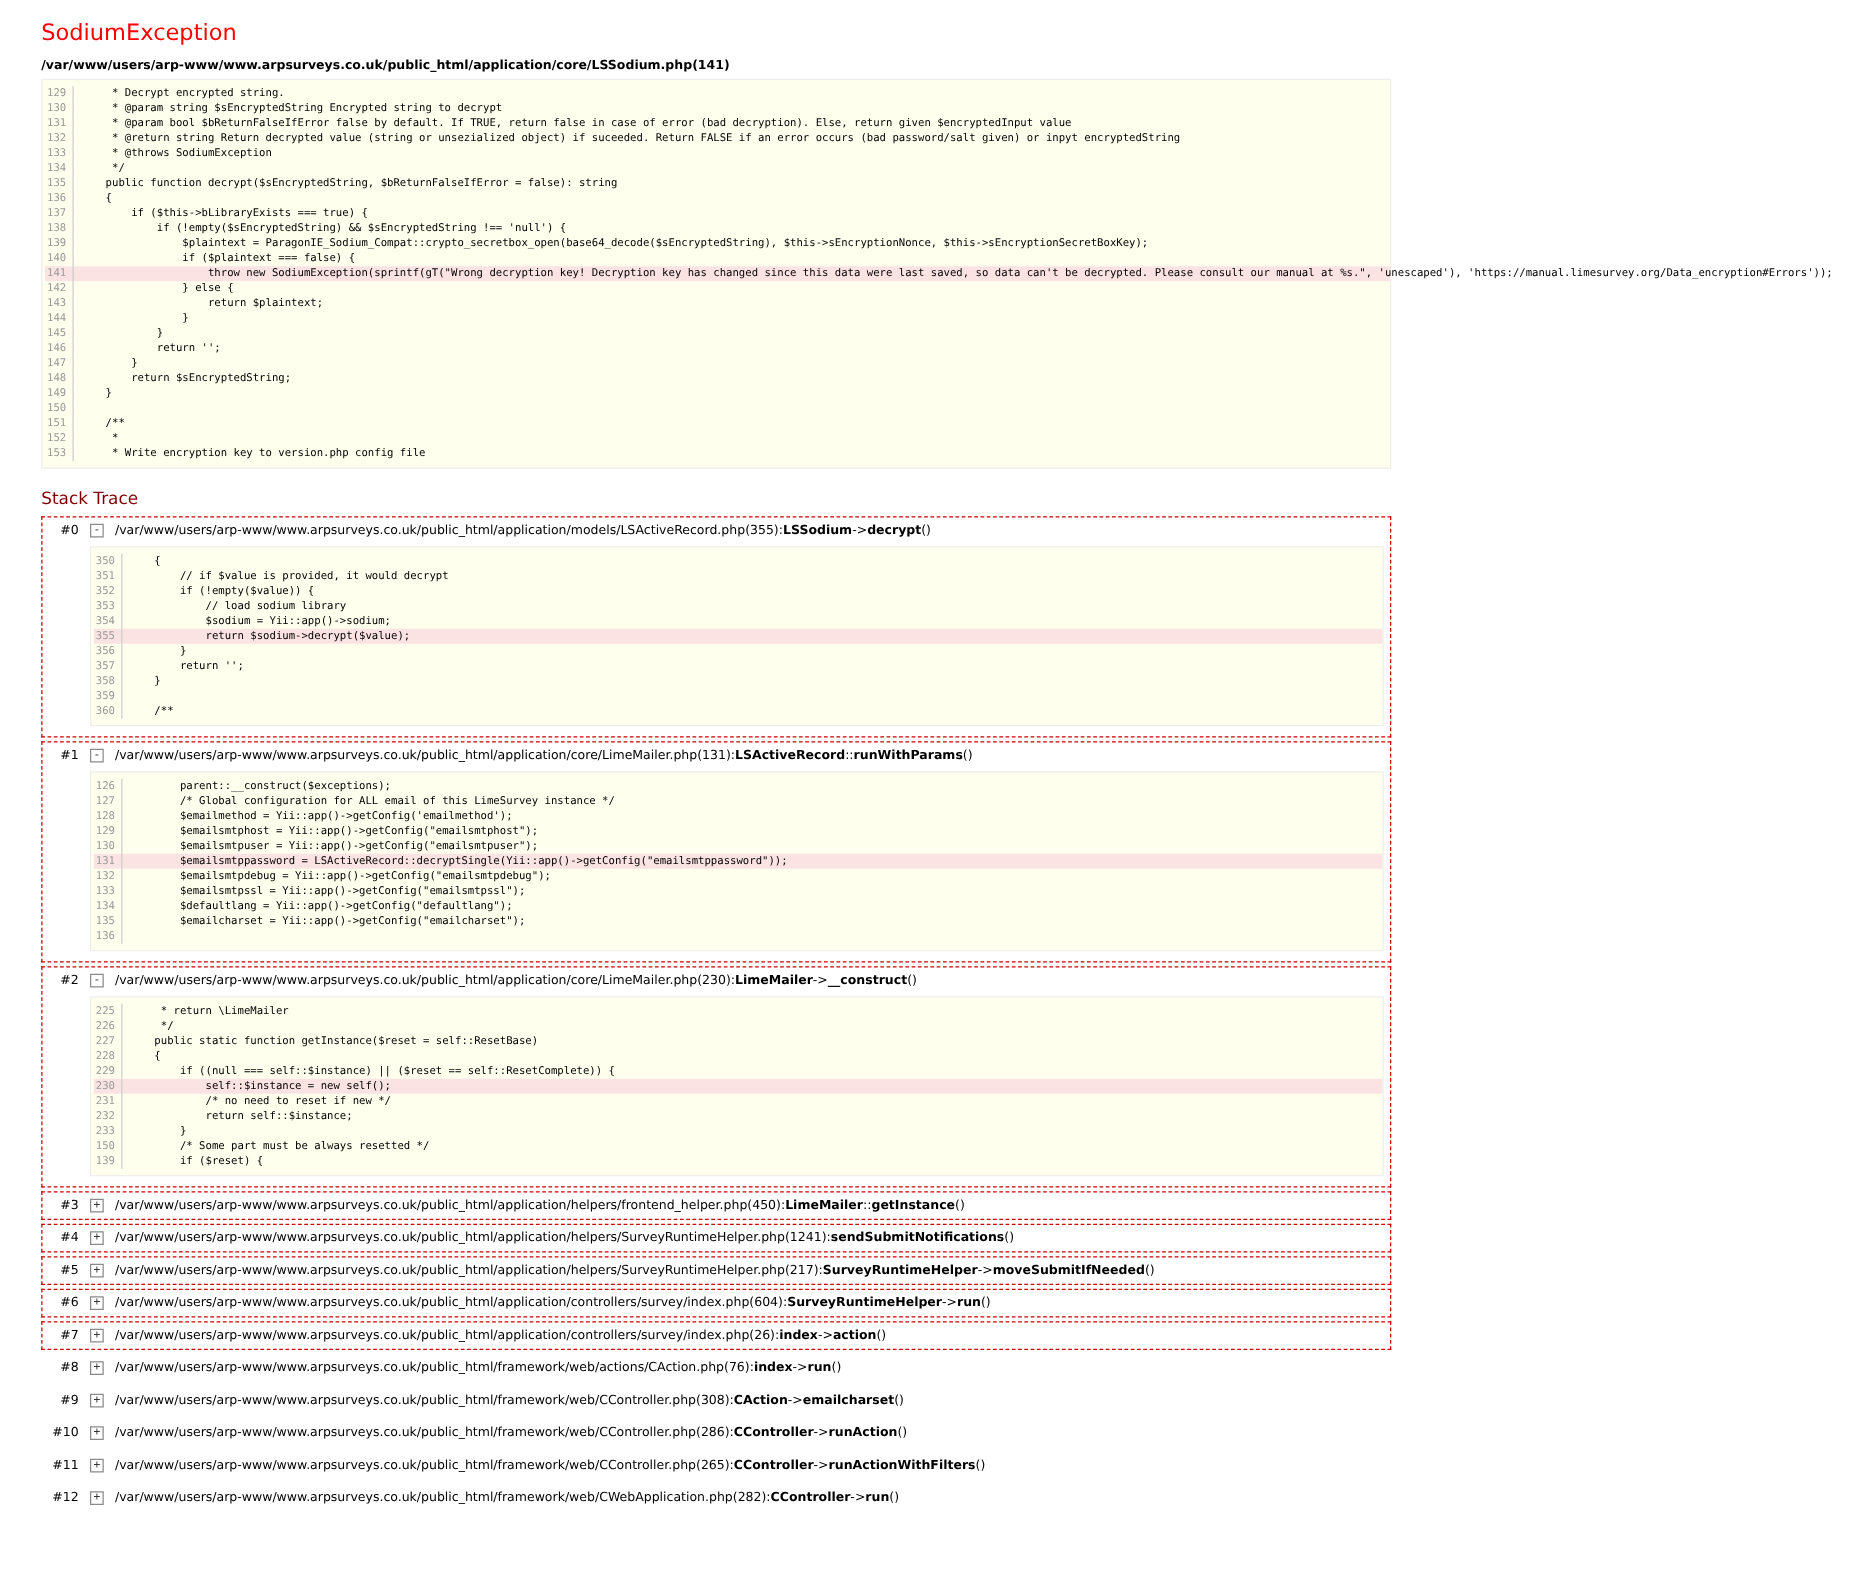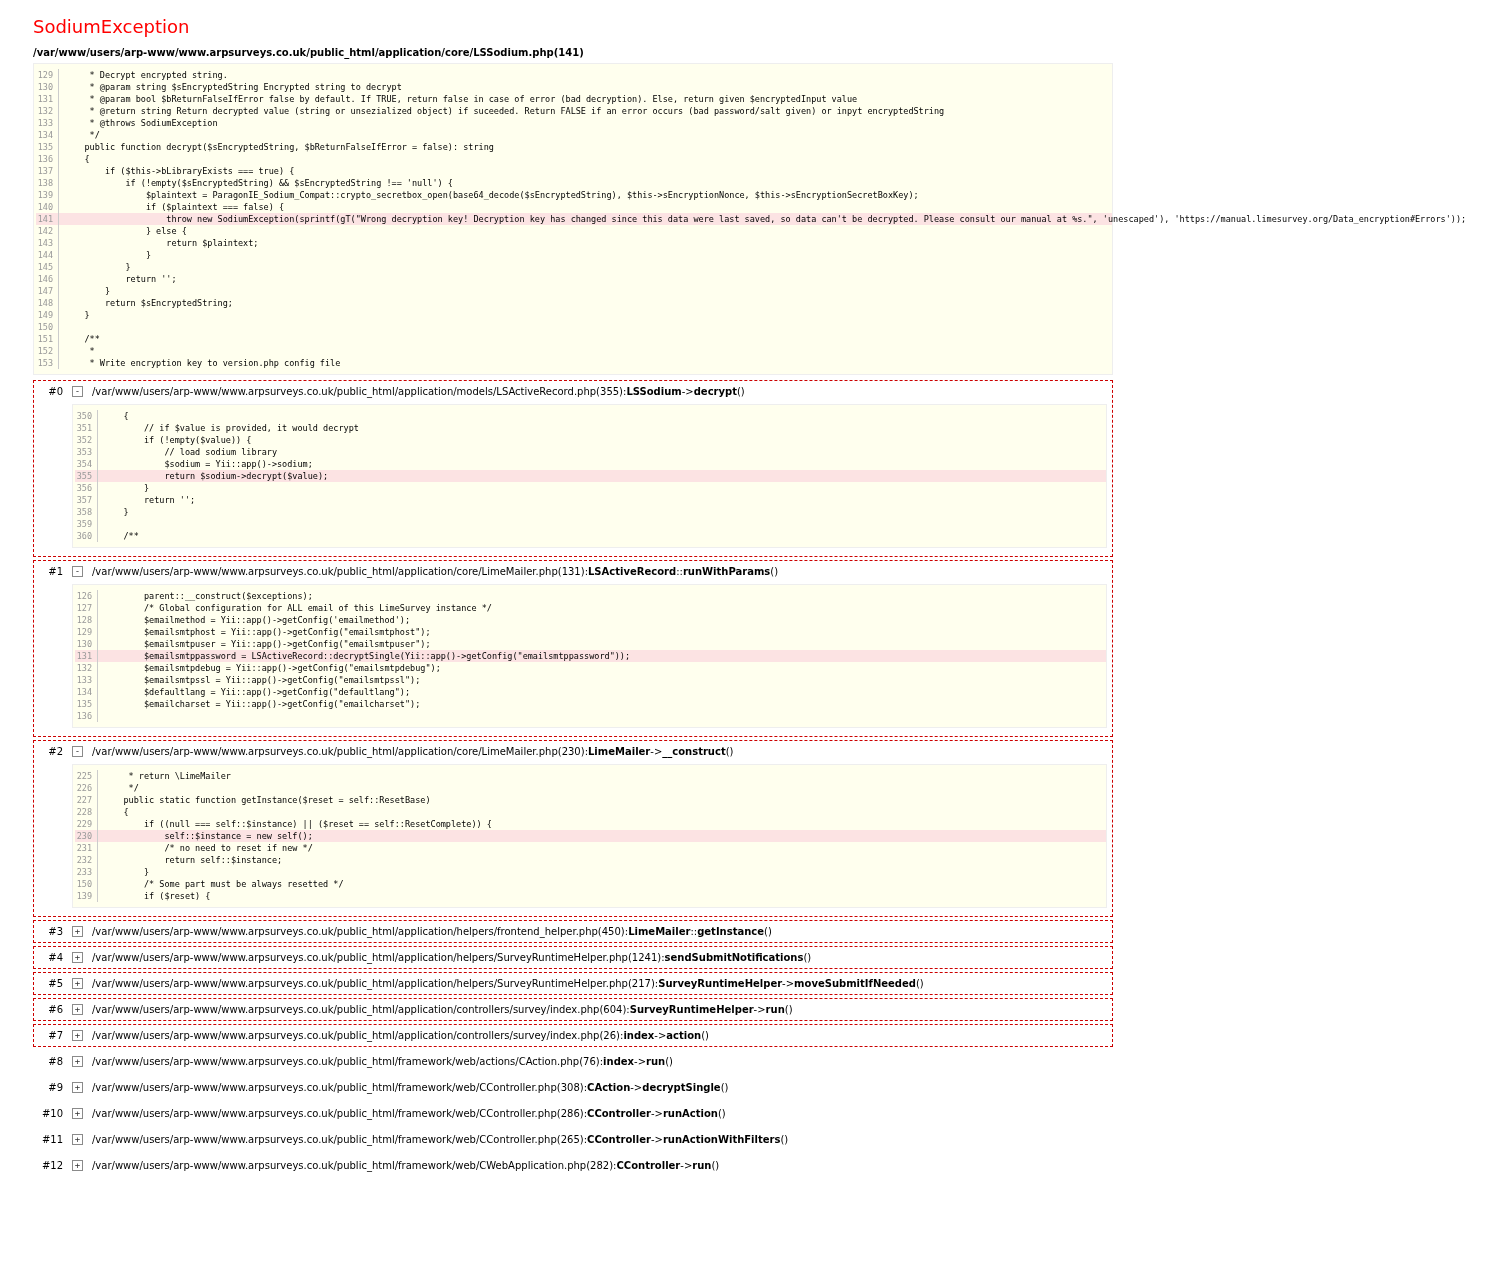--- a/index.html
+++ b/index.html
@@ -94,20 +94,21 @@
 <span class="ln" data-name="line-number">148</span>        return $sEncryptedString;
 <span class="ln" data-name="line-number">149</span>    }
 <span class="ln" data-name="line-number">150</span>
 <span class="ln" data-name="line-number">151</span>    /**
 <span class="ln" data-name="line-number">152</span>     *
 <span class="ln" data-name="line-number">153</span>     * Write encryption key to version.php config file
 </pre>
     </div>
   </div>
 
+  <h2 data-name="stack-trace-title">Stack Trace</h2>
 
   <div class="traces" id="traces" data-name="stack-trace-list">
       <div class="trace app expanded" data-name="trace-row">
         <div class="trace-header" data-name="trace-header">
           <span class="number" data-name="trace-number">#0</span>
           <span class="icon-box" data-name="minus-icon">-</span>
           <span class="file-path" data-name="trace-file">/var/www/users/arp-www/www.arpsurveys.co.uk/public_html/application/models/LSActiveRecord.php(355): </span>
           <strong class="call-part" data-name="trace-call-class">LSSodium</strong>
           <span data-name="trace-call-type">-&gt;</span>
           <strong class="call-part" data-name="trace-call-method">decrypt</strong>
@@ -239,21 +240,21 @@
           <span data-name="trace-call-parens">()</span>
         </div>
       </div>
       <div class="trace core collapsed" data-name="trace-row">
         <div class="trace-header" data-name="trace-header">
           <span class="number" data-name="trace-number">#9</span>
           <span class="icon-box" data-name="plus-icon">+</span>
           <span class="file-path" data-name="trace-file">/var/www/users/arp-www/www.arpsurveys.co.uk/public_html/framework/web/CController.php(308): </span>
           <strong class="call-part" data-name="trace-call-class">CAction</strong>
           <span data-name="trace-call-type">-&gt;</span>
-          <strong class="call-part" data-name="trace-call-method">decryptSingle</strong>
+          <strong class="call-part" data-name="trace-call-method">emailcharset</strong>
           <span data-name="trace-call-parens">()</span>
         </div>
       </div>
       <div class="trace core collapsed" data-name="trace-row">
         <div class="trace-header" data-name="trace-header">
           <span class="number" data-name="trace-number">#10</span>
           <span class="icon-box" data-name="plus-icon">+</span>
           <span class="file-path" data-name="trace-file">/var/www/users/arp-www/www.arpsurveys.co.uk/public_html/framework/web/CController.php(286): </span>
           <strong class="call-part" data-name="trace-call-class">CController</strong>
           <span data-name="trace-call-type">-&gt;</span>

